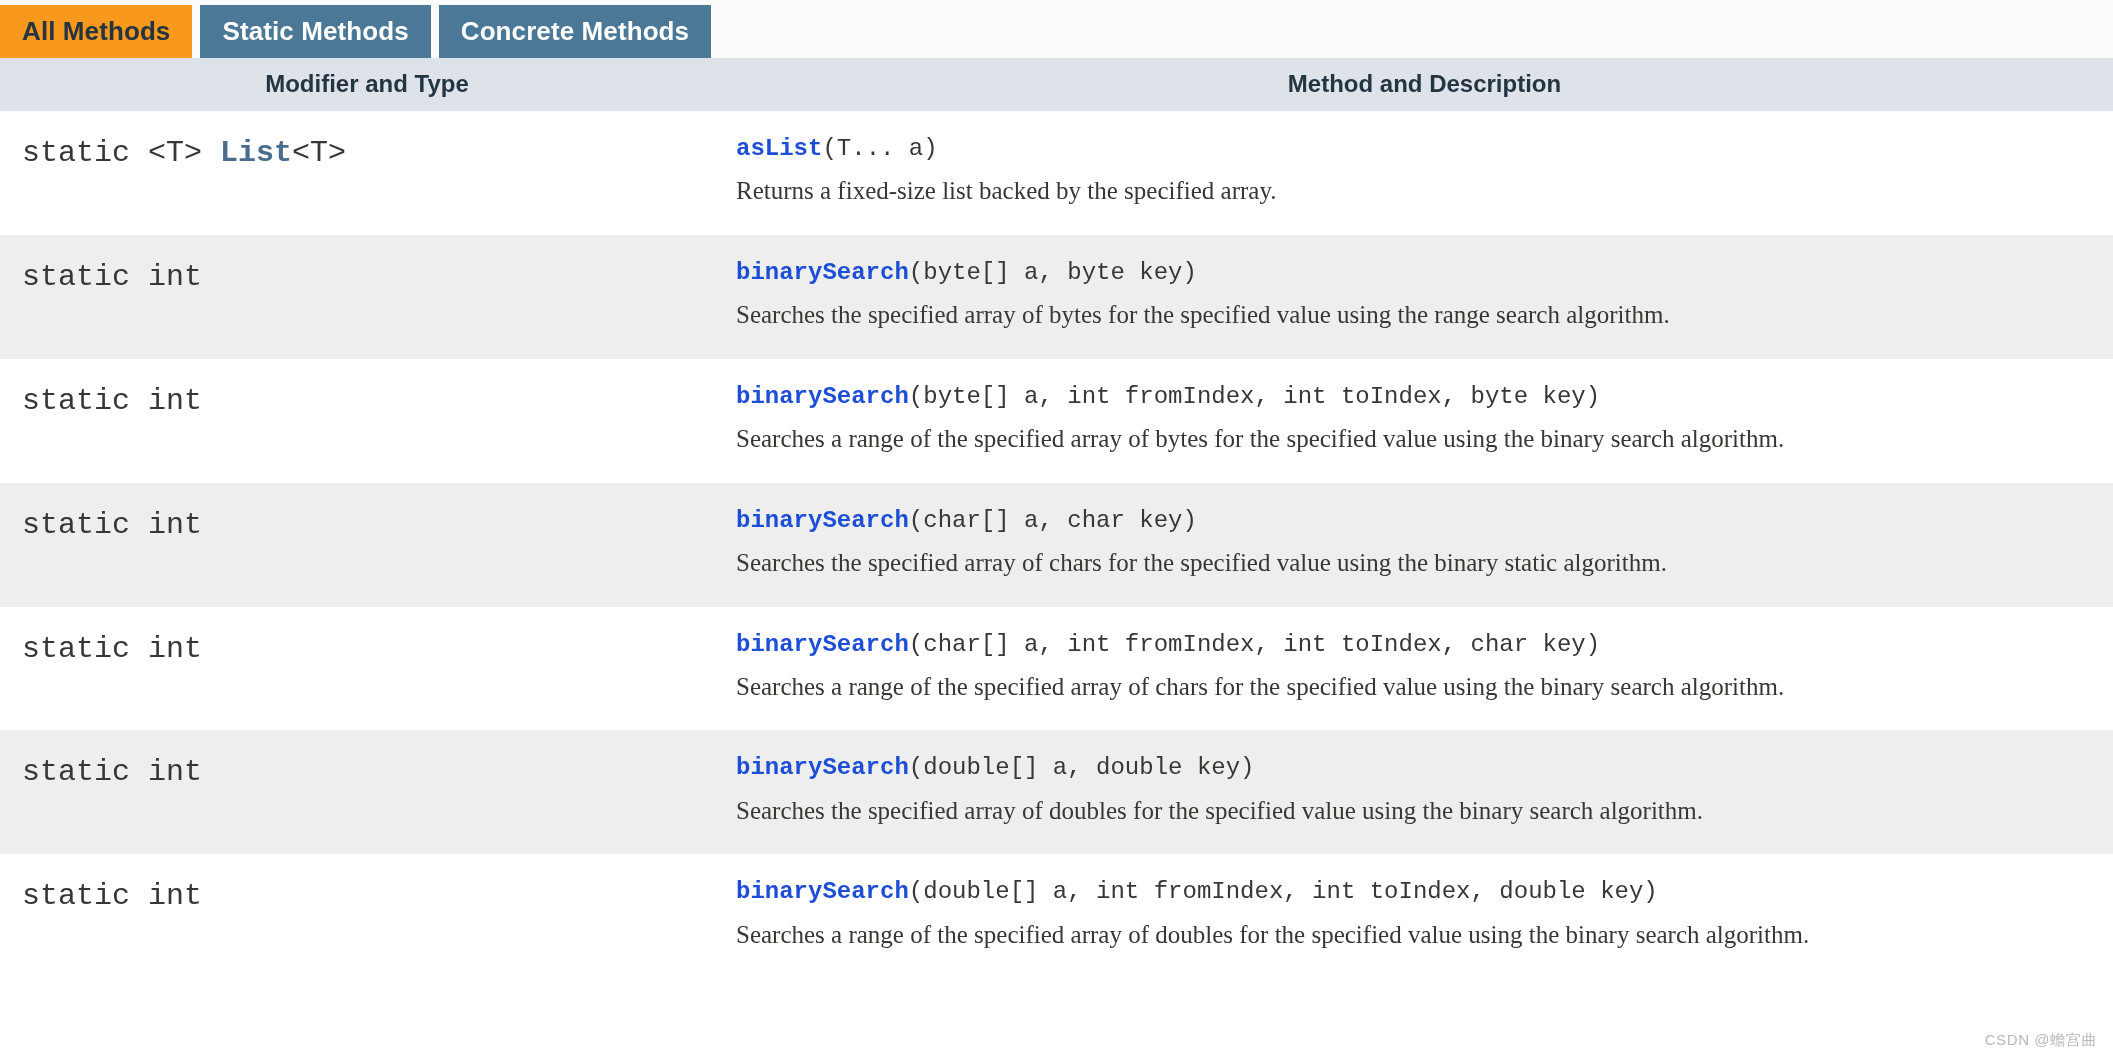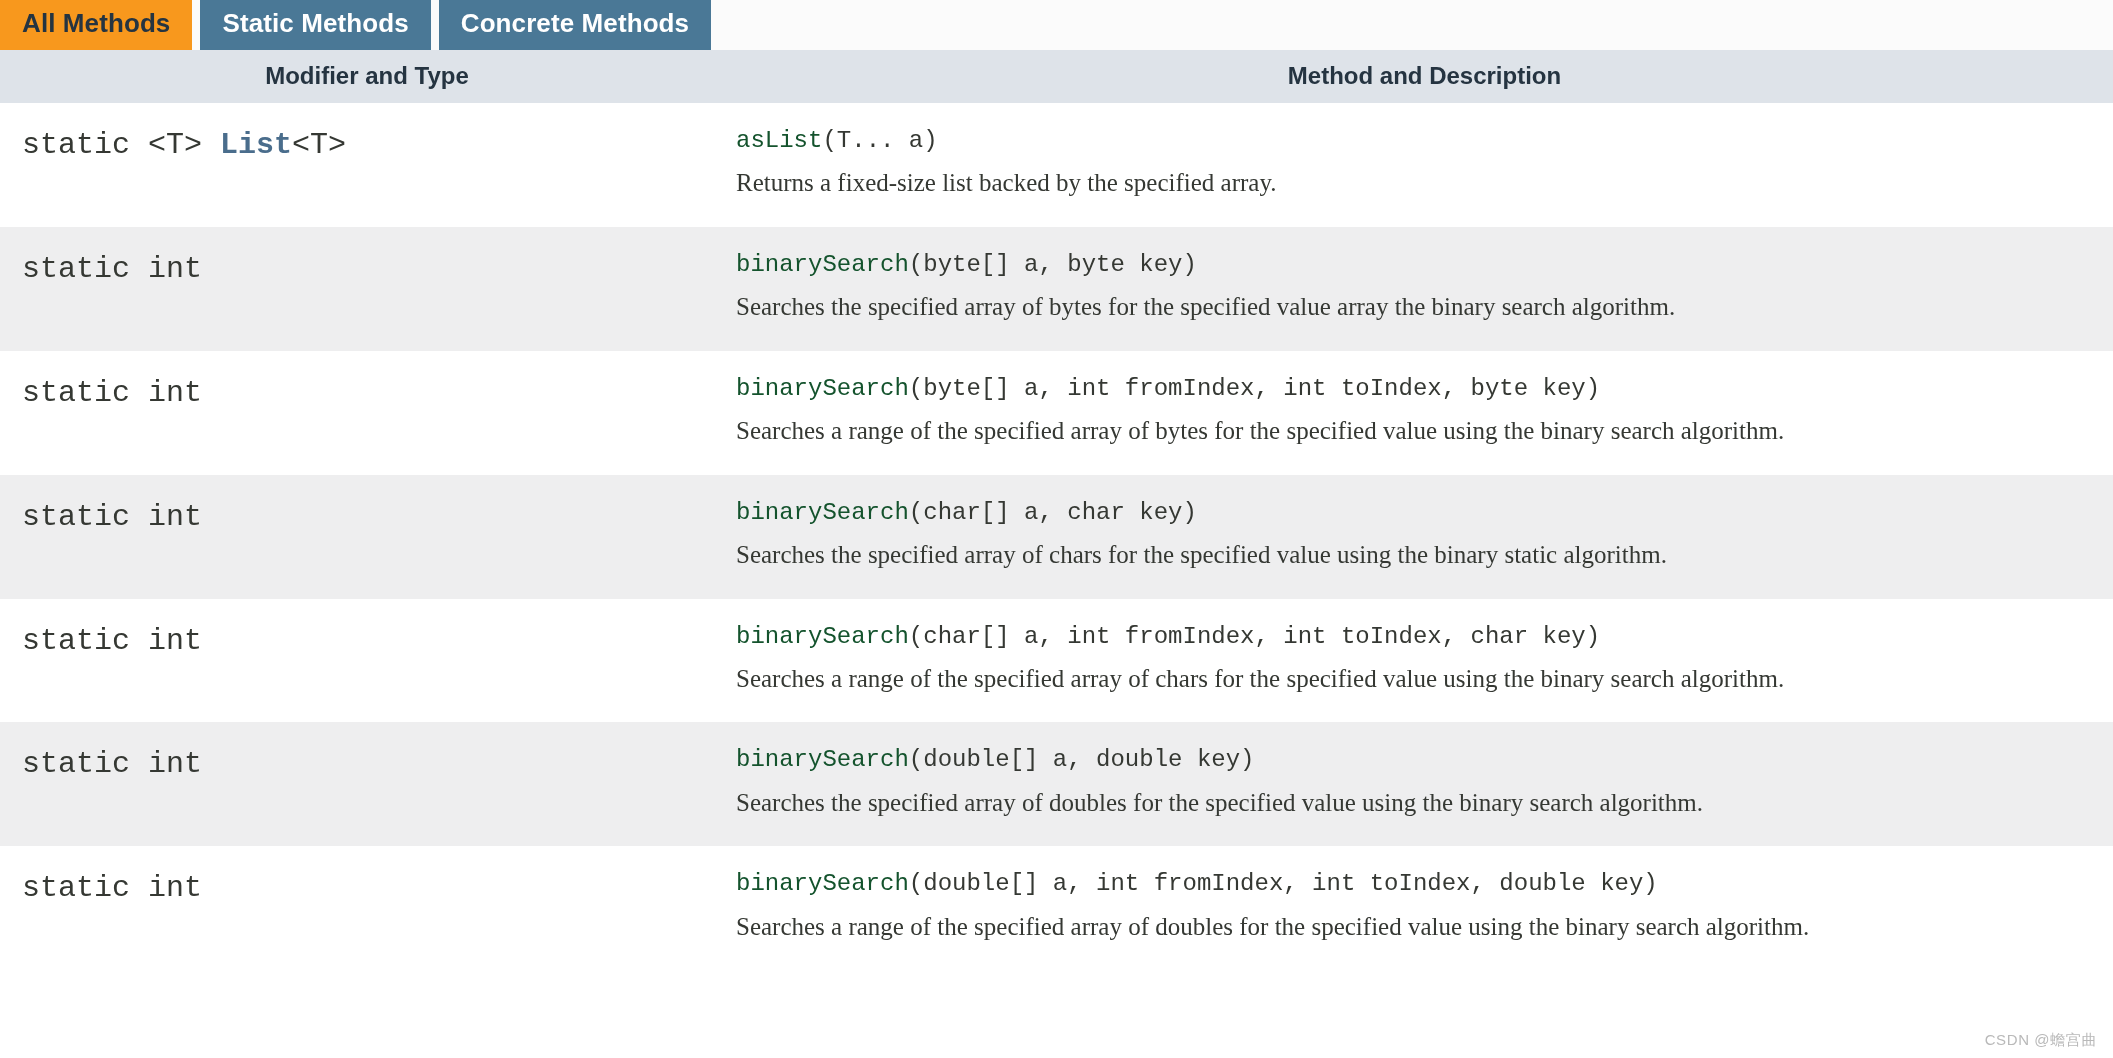--- a/index.html
+++ b/index.html
@@ -12,21 +12,21 @@
     height: 1058px;
     background: #ffffff;
     font-family: "Liberation Serif", "DejaVu Serif", serif;
     overflow: hidden;
     position: relative;
   }
 
   
   .tabbar {
     position: relative;
-    height: 50px;
+    height: 58px;
     background: #fbfbfb;
     padding: 0;
     margin: 0;
     list-style: none;
     display: flex;
     align-items: flex-end;
     border-bottom: 0;
   }
   .tab {
     font-family: "Liberation Sans", "DejaVu Sans", sans-serif;
@@ -92,22 +92,22 @@
 
   
   .sig {
     font-family: "Liberation Mono", "DejaVu Sans Mono", monospace;
     font-size: 24px;
     color: #353833;
     line-height: 1.35;
     white-space: nowrap;
   }
   .memberlink {
-    color: #14532d;
-    font-weight: normal;
+    color: #1d4ed8;
+    font-weight: bold;
     text-decoration: none;
     cursor: pointer;
   }
   .typelink {
     color: #4a6d8c;
     font-weight: bold;
     text-decoration: none;
     cursor: pointer;
   }
   .block {
@@ -158,21 +158,21 @@
         <td class="colFirst"><span>static &lt;T&gt; </span><a class="typelink">List</a><span>&lt;T&gt;</span></td>
         <td class="colLast">
           <div class="sig"><a class="memberlink">asList</a><span>(T... a)</span></div>
           <div class="block">Returns a fixed-size list backed by the specified array.</div>
         </td>
       </tr>
       <tr class="rowAlt">
         <td class="colFirst"><span>static int</span></td>
         <td class="colLast">
           <div class="sig"><a class="memberlink">binarySearch</a><span>(byte[] a, byte key)</span></div>
-          <div class="block">Searches the specified array of bytes for the specified value array the binary search algorithm.</div>
+          <div class="block">Searches the specified array of bytes for the specified value using the range search algorithm.</div>
         </td>
       </tr>
       <tr class="rowWhite">
         <td class="colFirst"><span>static int</span></td>
         <td class="colLast">
           <div class="sig"><a class="memberlink">binarySearch</a><span>(byte[] a, int fromIndex, int toIndex, byte key)</span></div>
           <div class="block">Searches a range of the specified array of bytes for the specified value using the binary search algorithm.</div>
         </td>
       </tr>
       <tr class="rowAlt">

